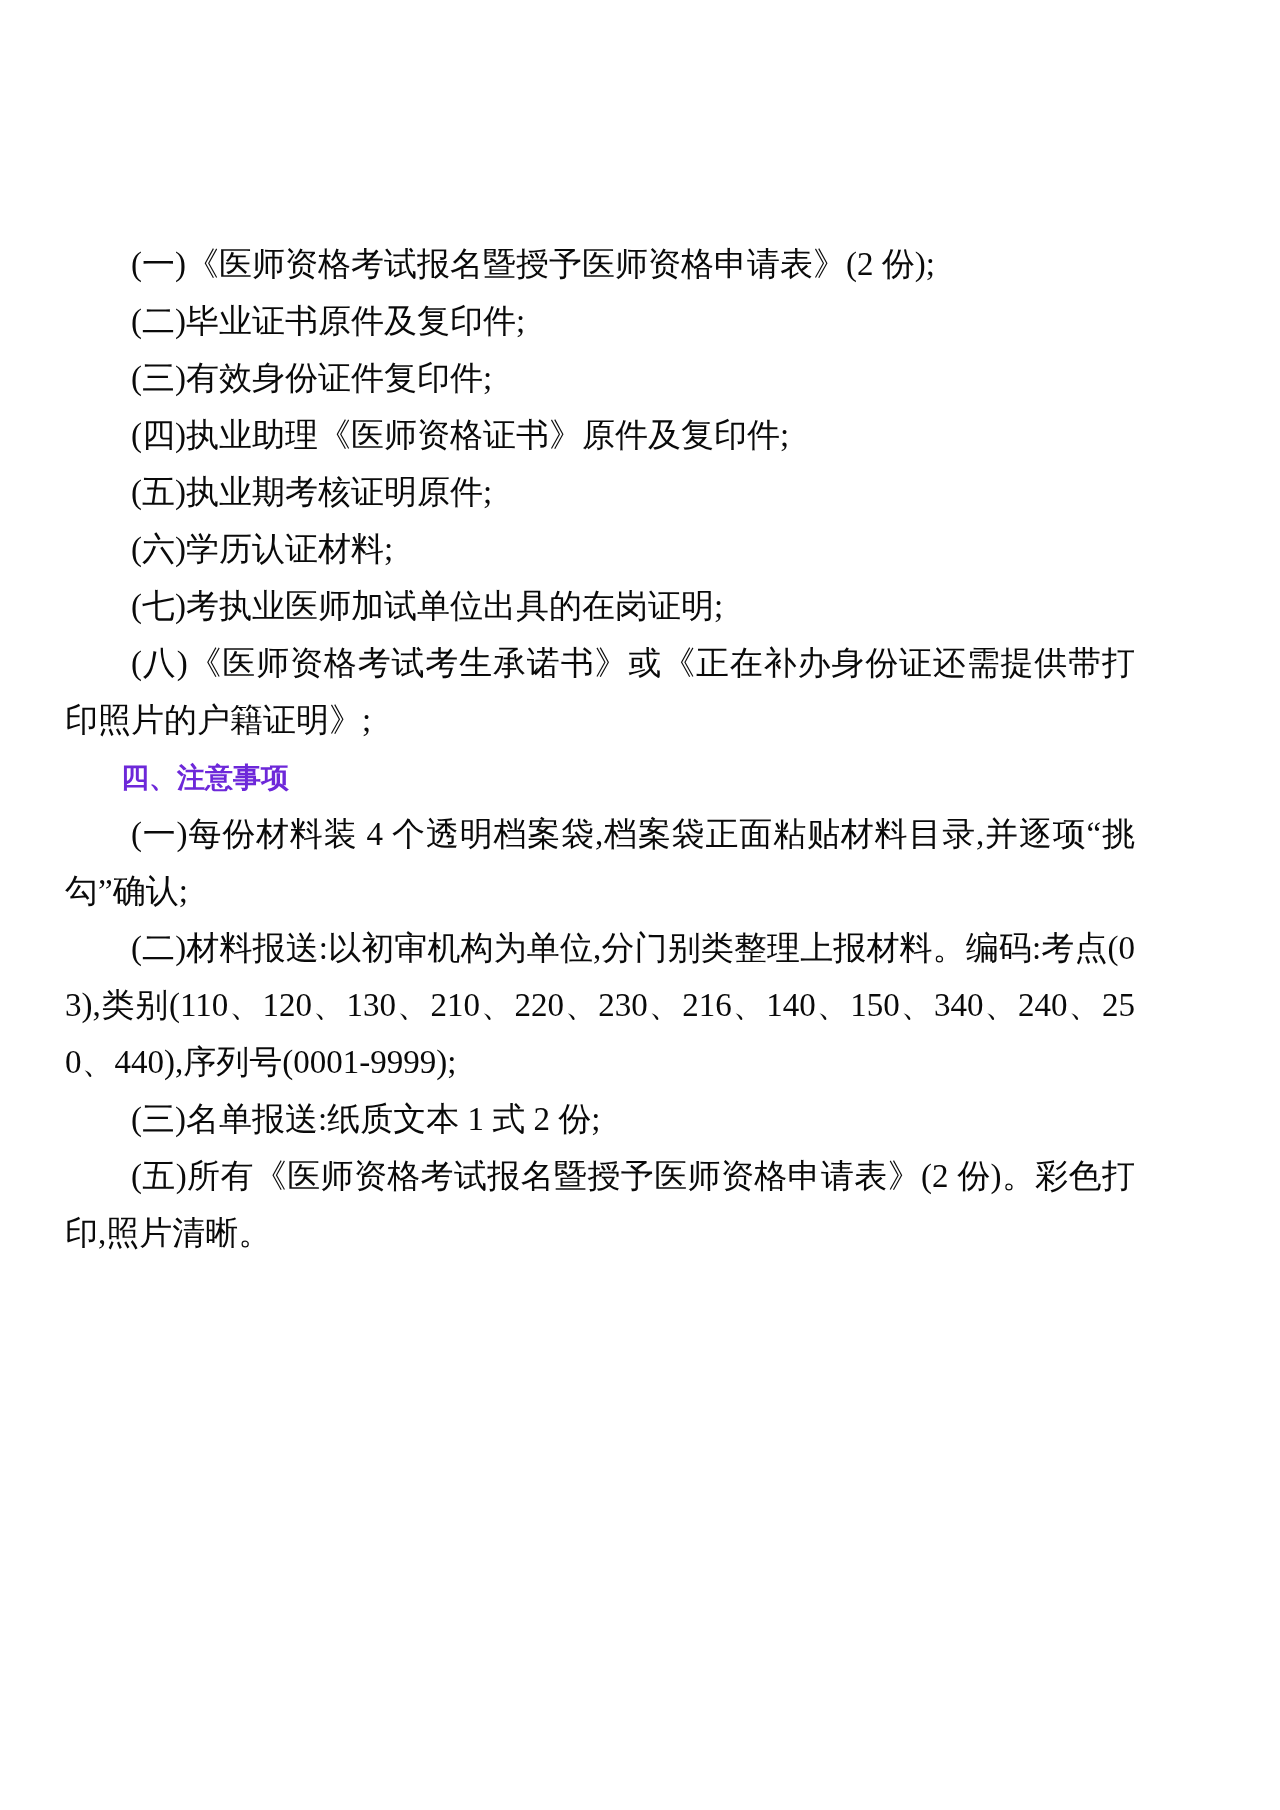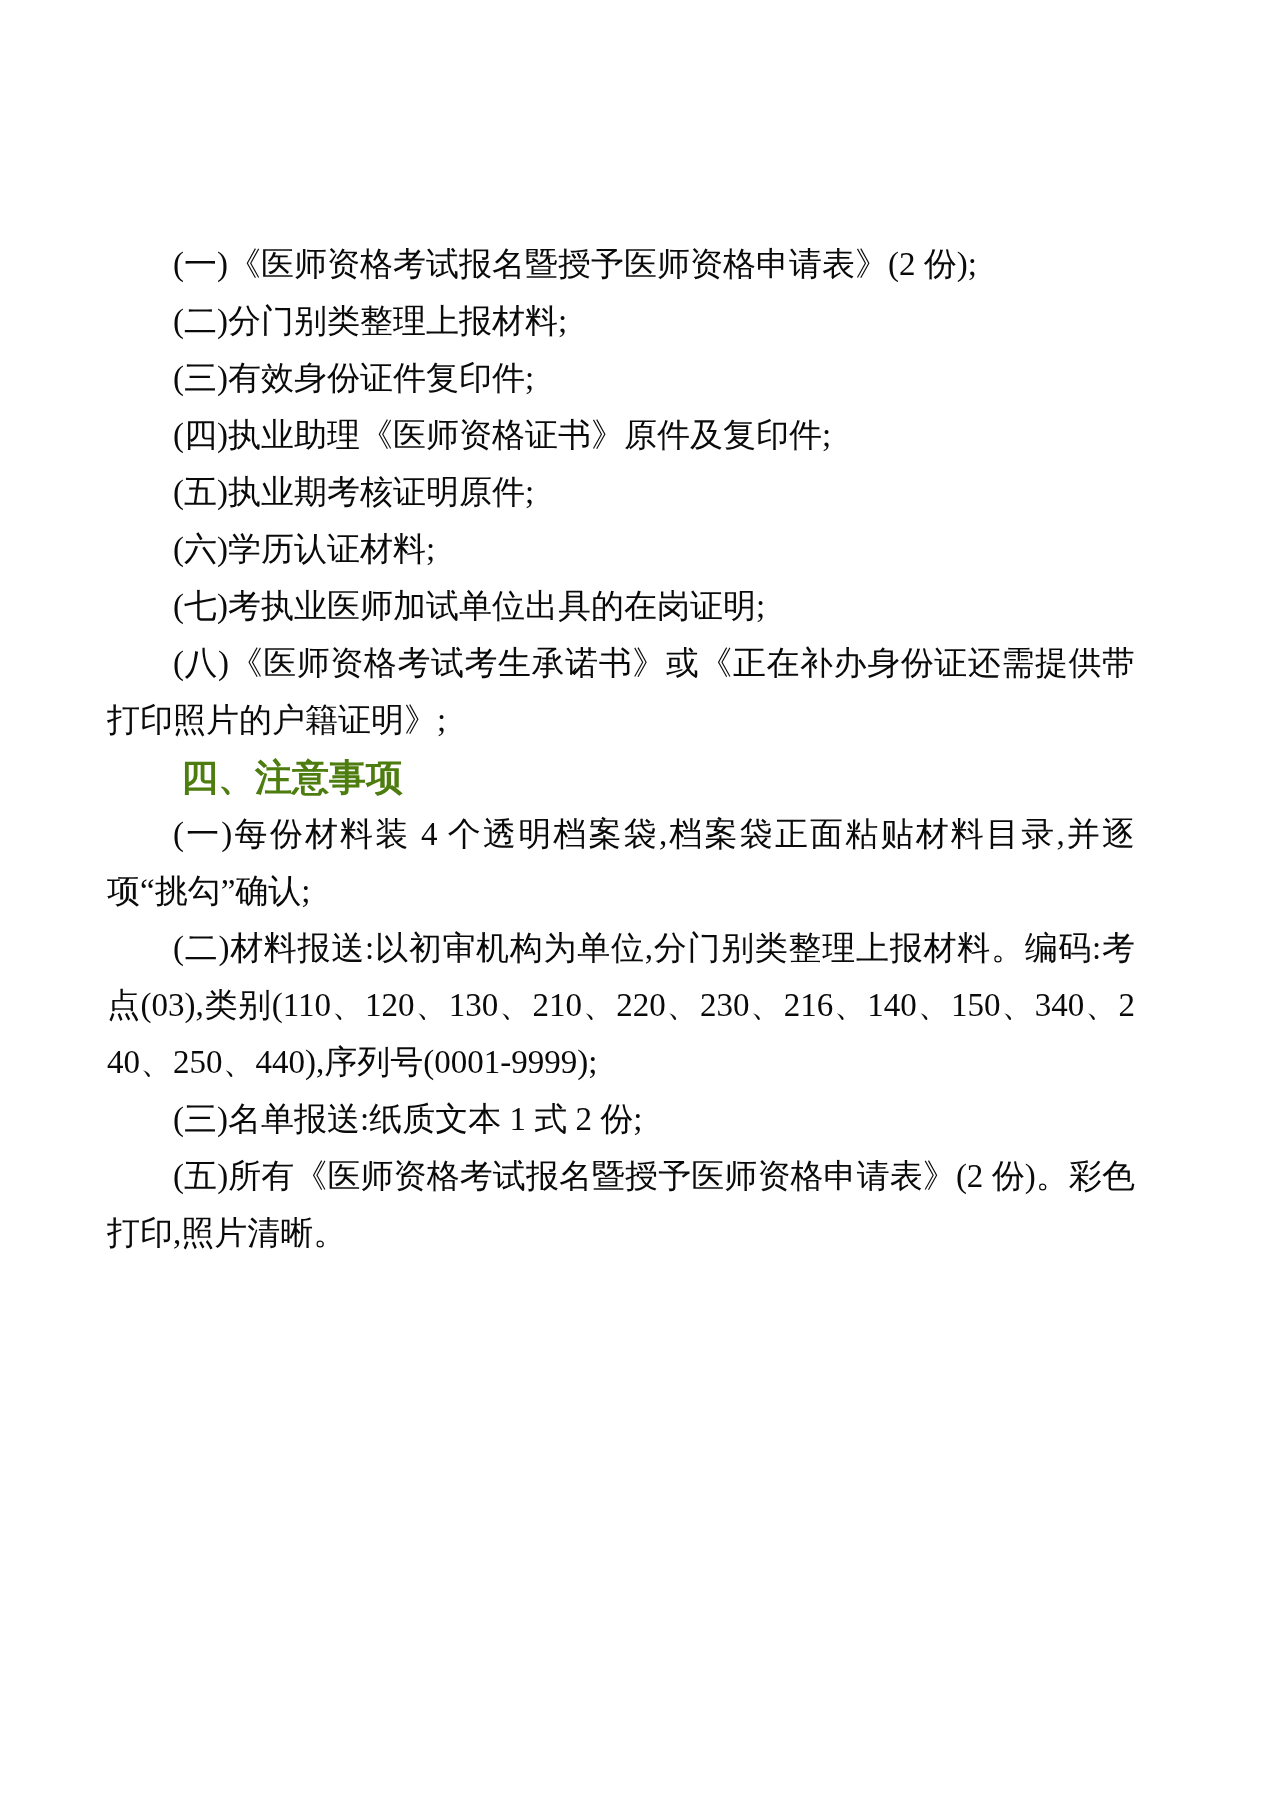--- a/index.html
+++ b/index.html
@@ -9,49 +9,49 @@
   }
   body {
     width: 1280px;
     height: 1810px;
     overflow: hidden;
   }
   .page {
     box-sizing: border-box;
     width: 1280px;
     height: 1394px;
-    padding: 236px 145px 0 107px;
+    padding: 236px 145px 0 65px;
     background: #ffffff;
   }
   .para {
     margin: 0;
     font-family: "Liberation Serif", serif;
     font-size: 33px;
     line-height: 57px;
     color: #0a0a0a;
     text-align: justify;
     text-indent: 2em;
     word-break: break-all;
   }
   .heading {
     margin: 0;
     font-family: "Liberation Sans", sans-serif;
     font-weight: 700;
-    font-size: 37px;
+    font-size: 28px;
     line-height: 57px;
-    color: #4d7c0f;
+    color: #6d28d9;
     text-indent: 2em;
   }
 </style>
 </head>
 <body>
 
 <div class="page">
   <p class="para">(一)《医师资格考试报名暨授予医师资格申请表》(2 份);</p>
-  <p class="para">(二)分门别类整理上报材料;</p>
+  <p class="para">(二)毕业证书原件及复印件;</p>
   <p class="para">(三)有效身份证件复印件;</p>
   <p class="para">(四)执业助理《医师资格证书》原件及复印件;</p>
   <p class="para">(五)执业期考核证明原件;</p>
   <p class="para">(六)学历认证材料;</p>
   <p class="para">(七)考执业医师加试单位出具的在岗证明;</p>
   <p class="para">(八)《医师资格考试考生承诺书》或《正在补办身份证还需提供带打印照片的户籍证明》;</p>
   <h2 class="heading">四、注意事项</h2>
   <p class="para">(一)每份材料装 4 个透明档案袋,档案袋正面粘贴材料目录,并逐项“挑勾”确认;</p>
   <p class="para">(二)材料报送:以初审机构为单位,分门别类整理上报材料。编码:考点(03),类别(110、120、130、210、220、230、216、140、150、340、240、250、440),序列号(0001-9999);</p>
   <p class="para">(三)名单报送:纸质文本 1 式 2 份;</p>

